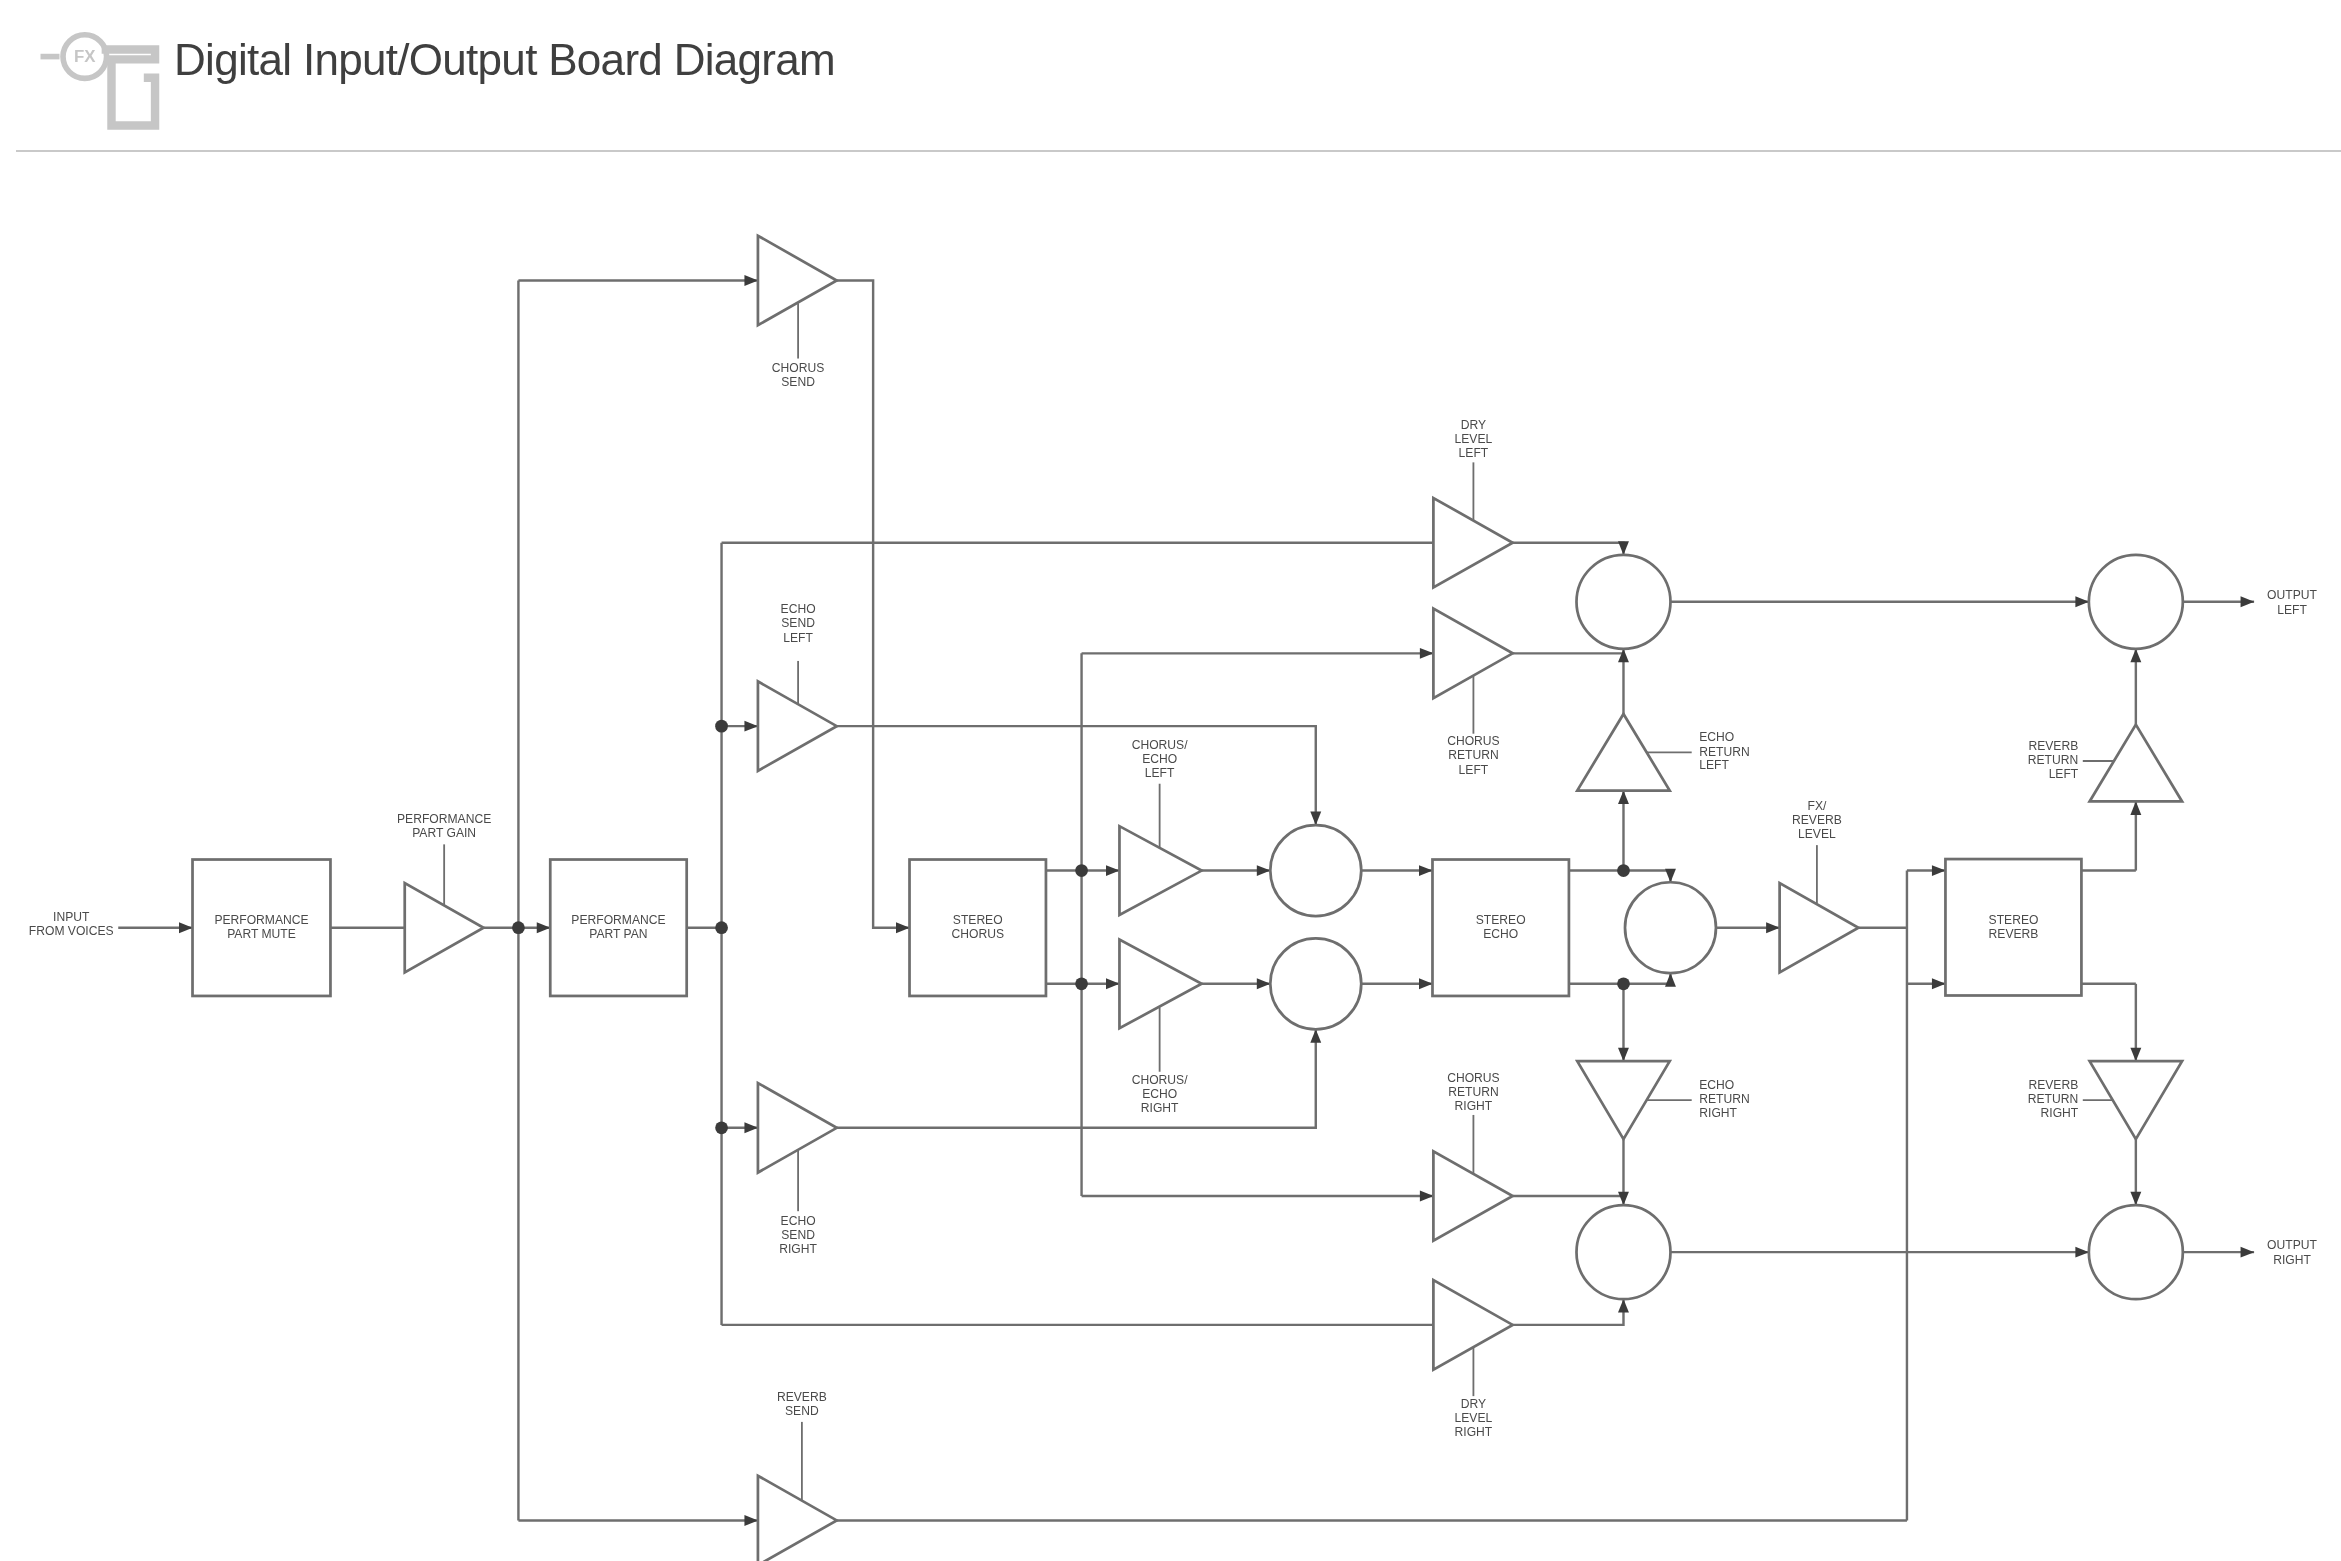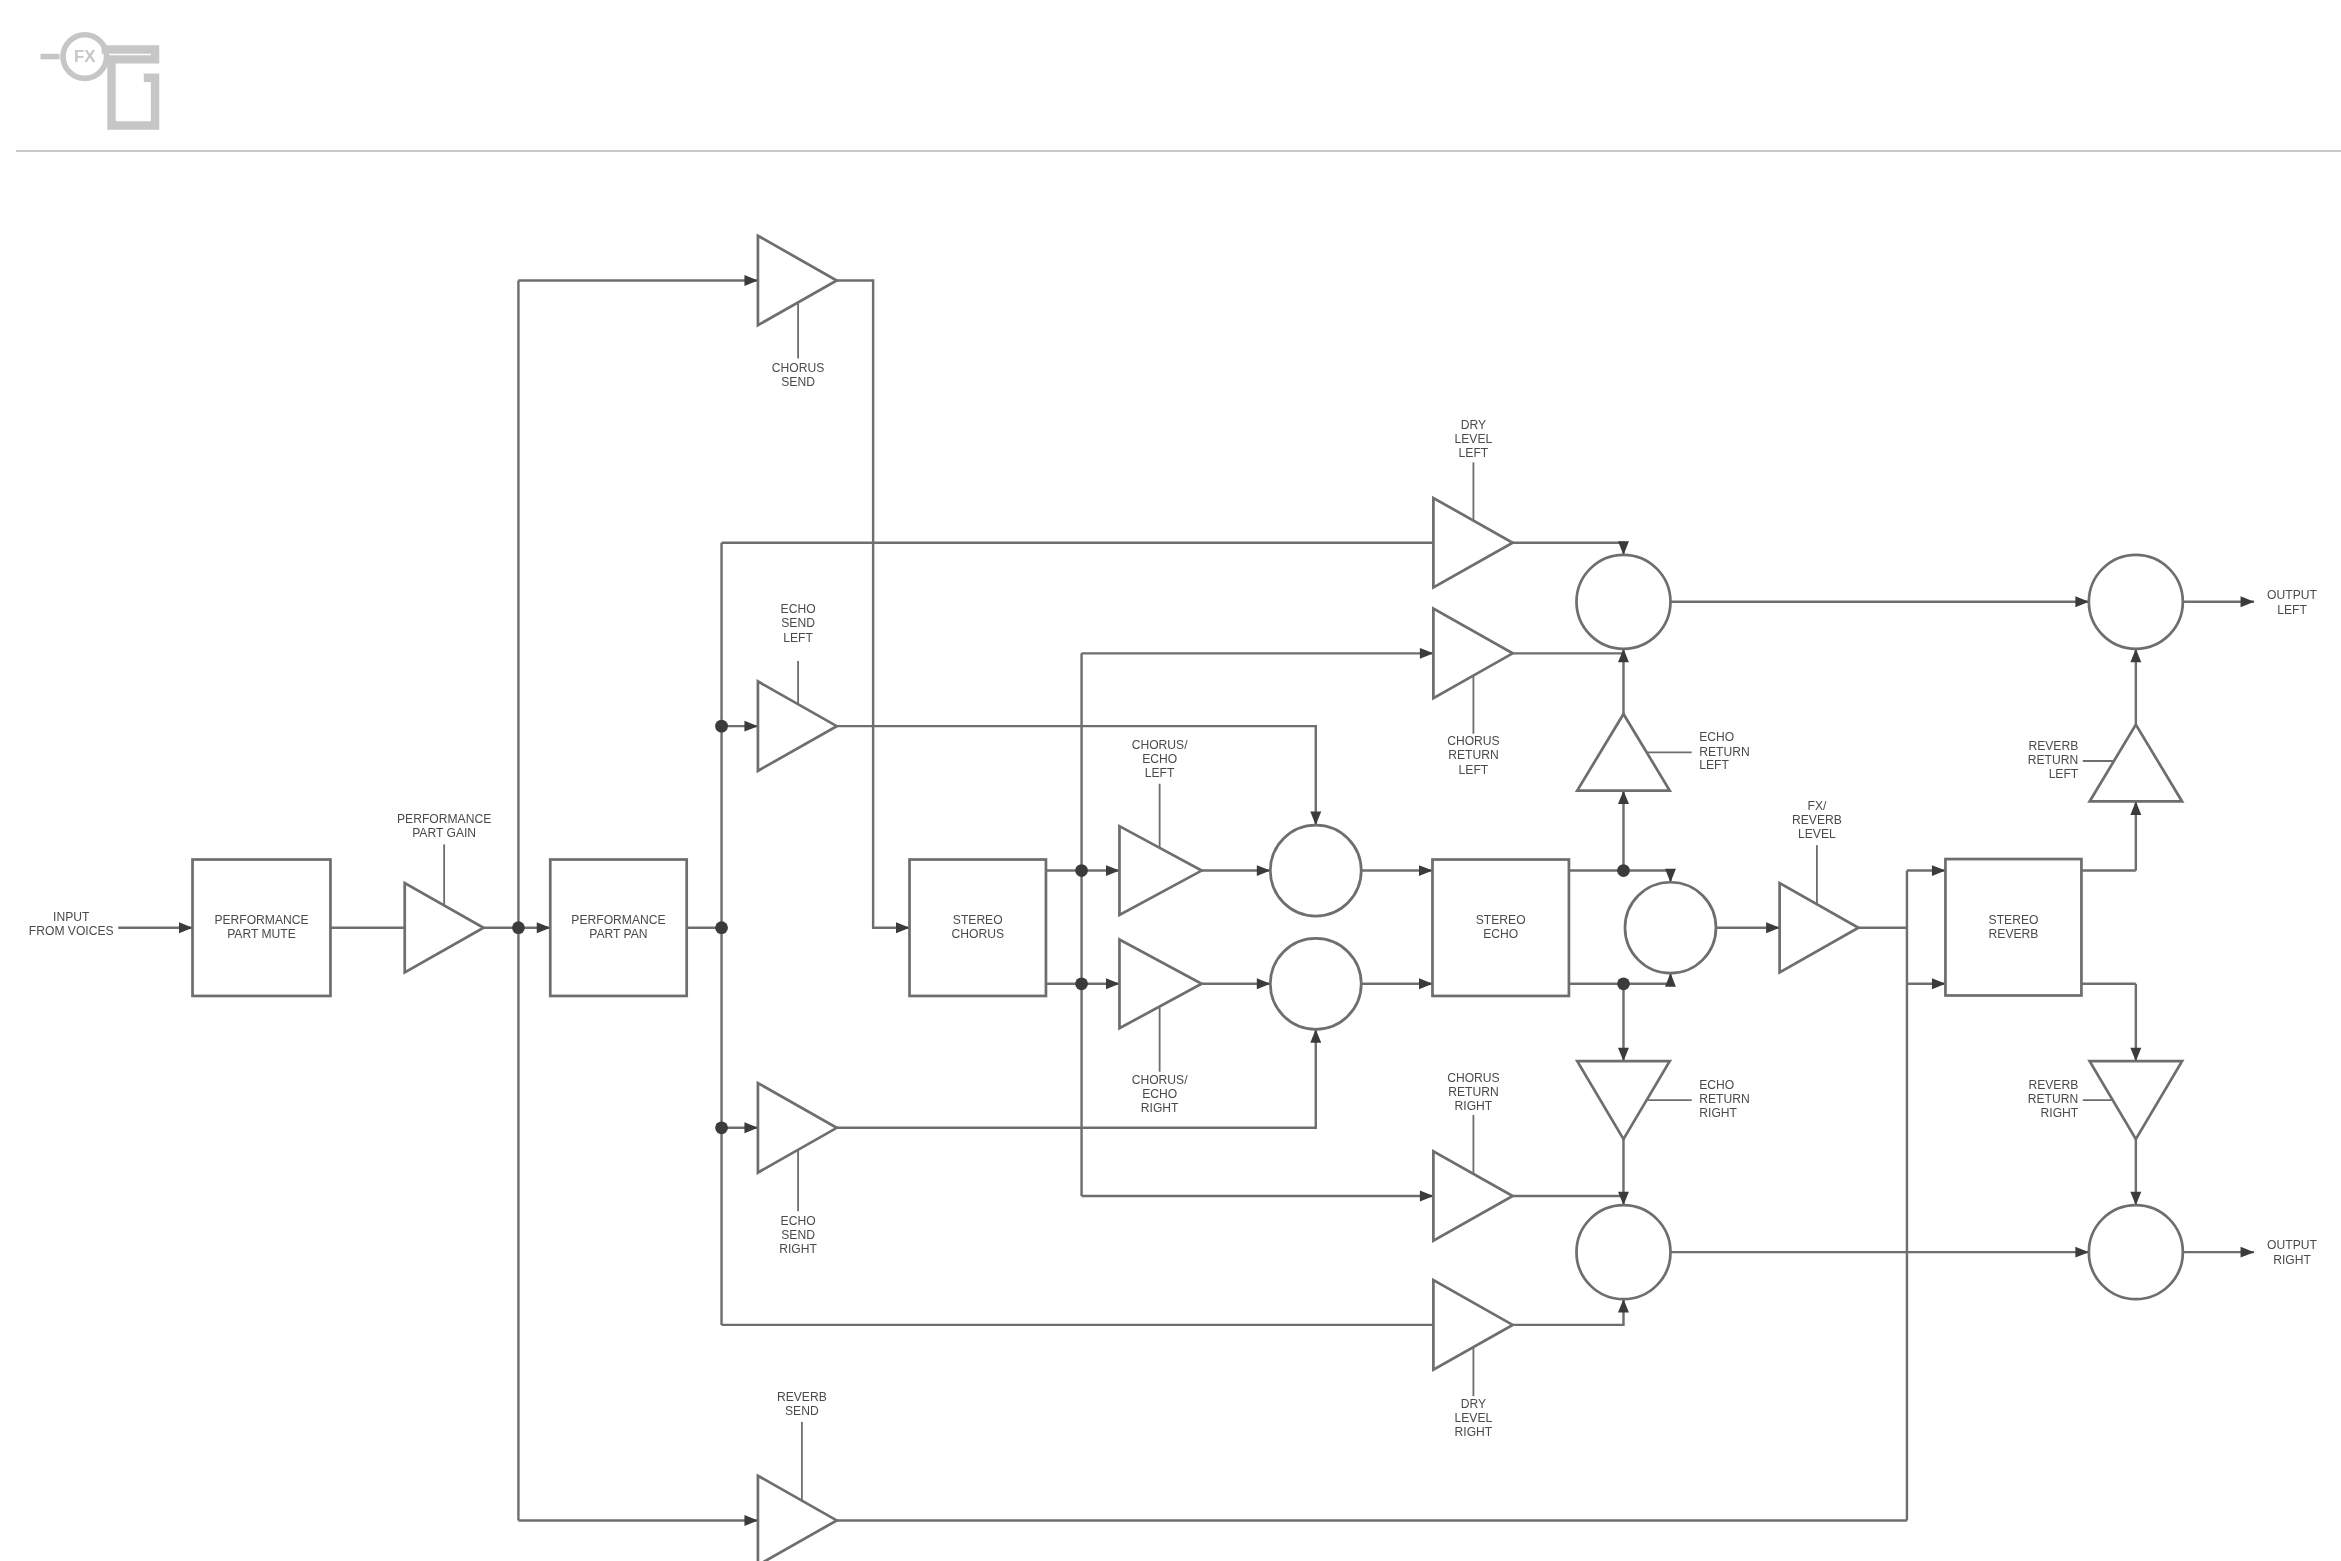--- a/index.html
+++ b/index.html
@@ -237,16 +237,17 @@
     </g>
   </svg>
 
   <div id="header">
     <svg id="hdr-icon" width="130" height="123" viewBox="0 0 185 175">
       <path d="M5,62 H32" style="stroke:var(--icon);stroke-width:8;fill:none"></path>
       <circle cx="68" cy="62" r="31" style="stroke:var(--icon);stroke-width:8;fill:none"></circle>
       <text x="68" y="70" style="fill:var(--icon);font:bold 24px 'Liberation Sans',sans-serif;text-anchor:middle">FX</text>
       <path d="M92,52 H168 V66 H106 V160 H168 V92 H152" style="stroke:var(--icon);stroke-width:12;fill:none"></path>
     </svg>
+    <div id="page-title">Digital Input/Output Board Diagram</div>
   </div>
 
 </div>
 
 
 </body></html>

